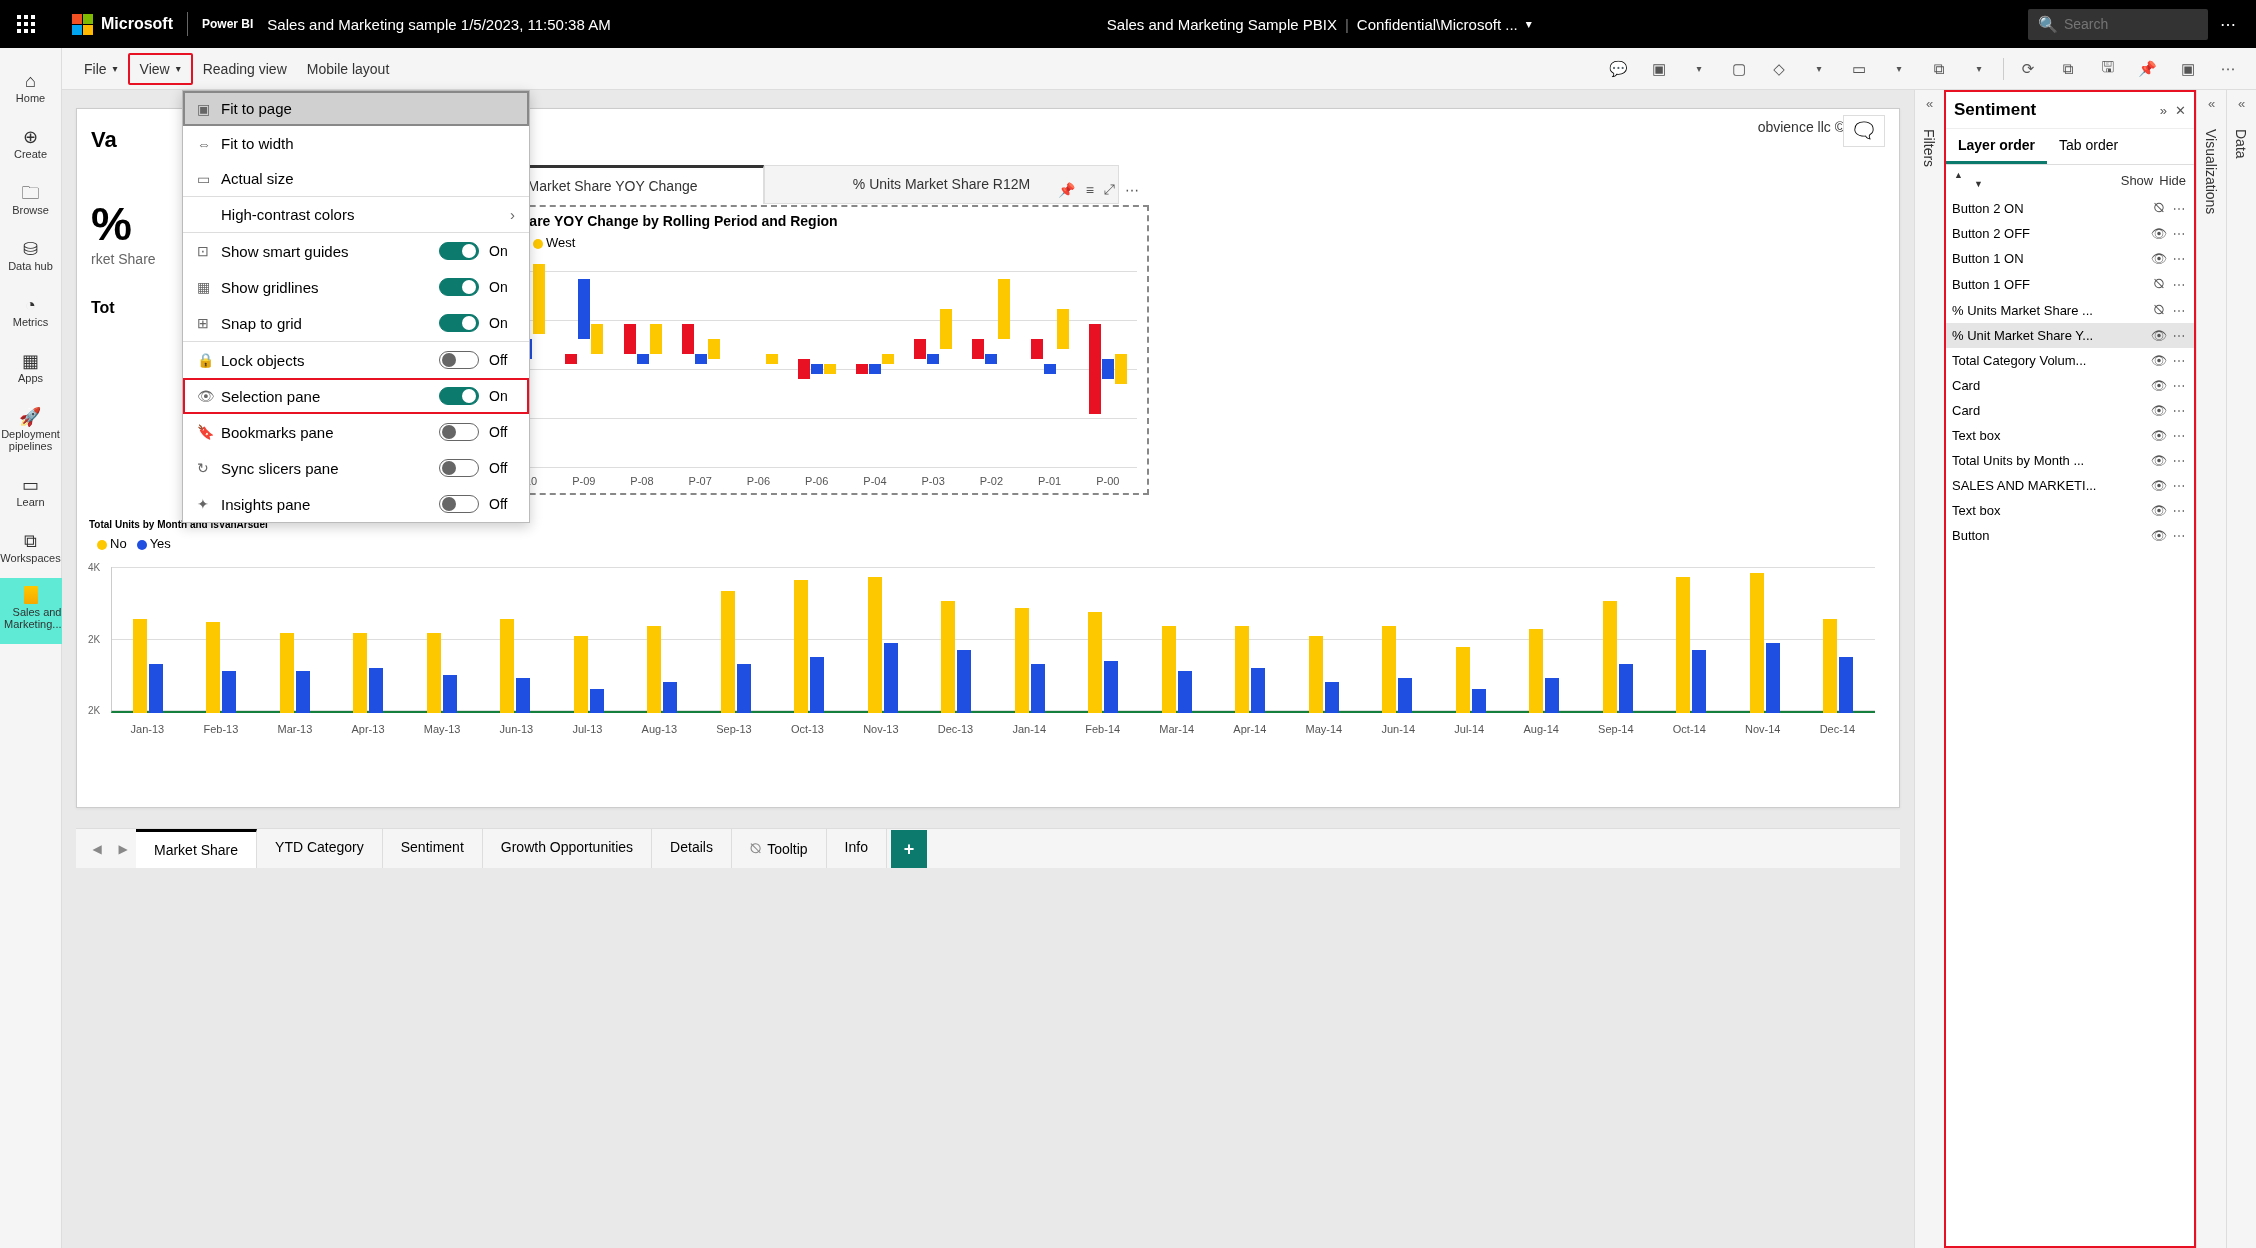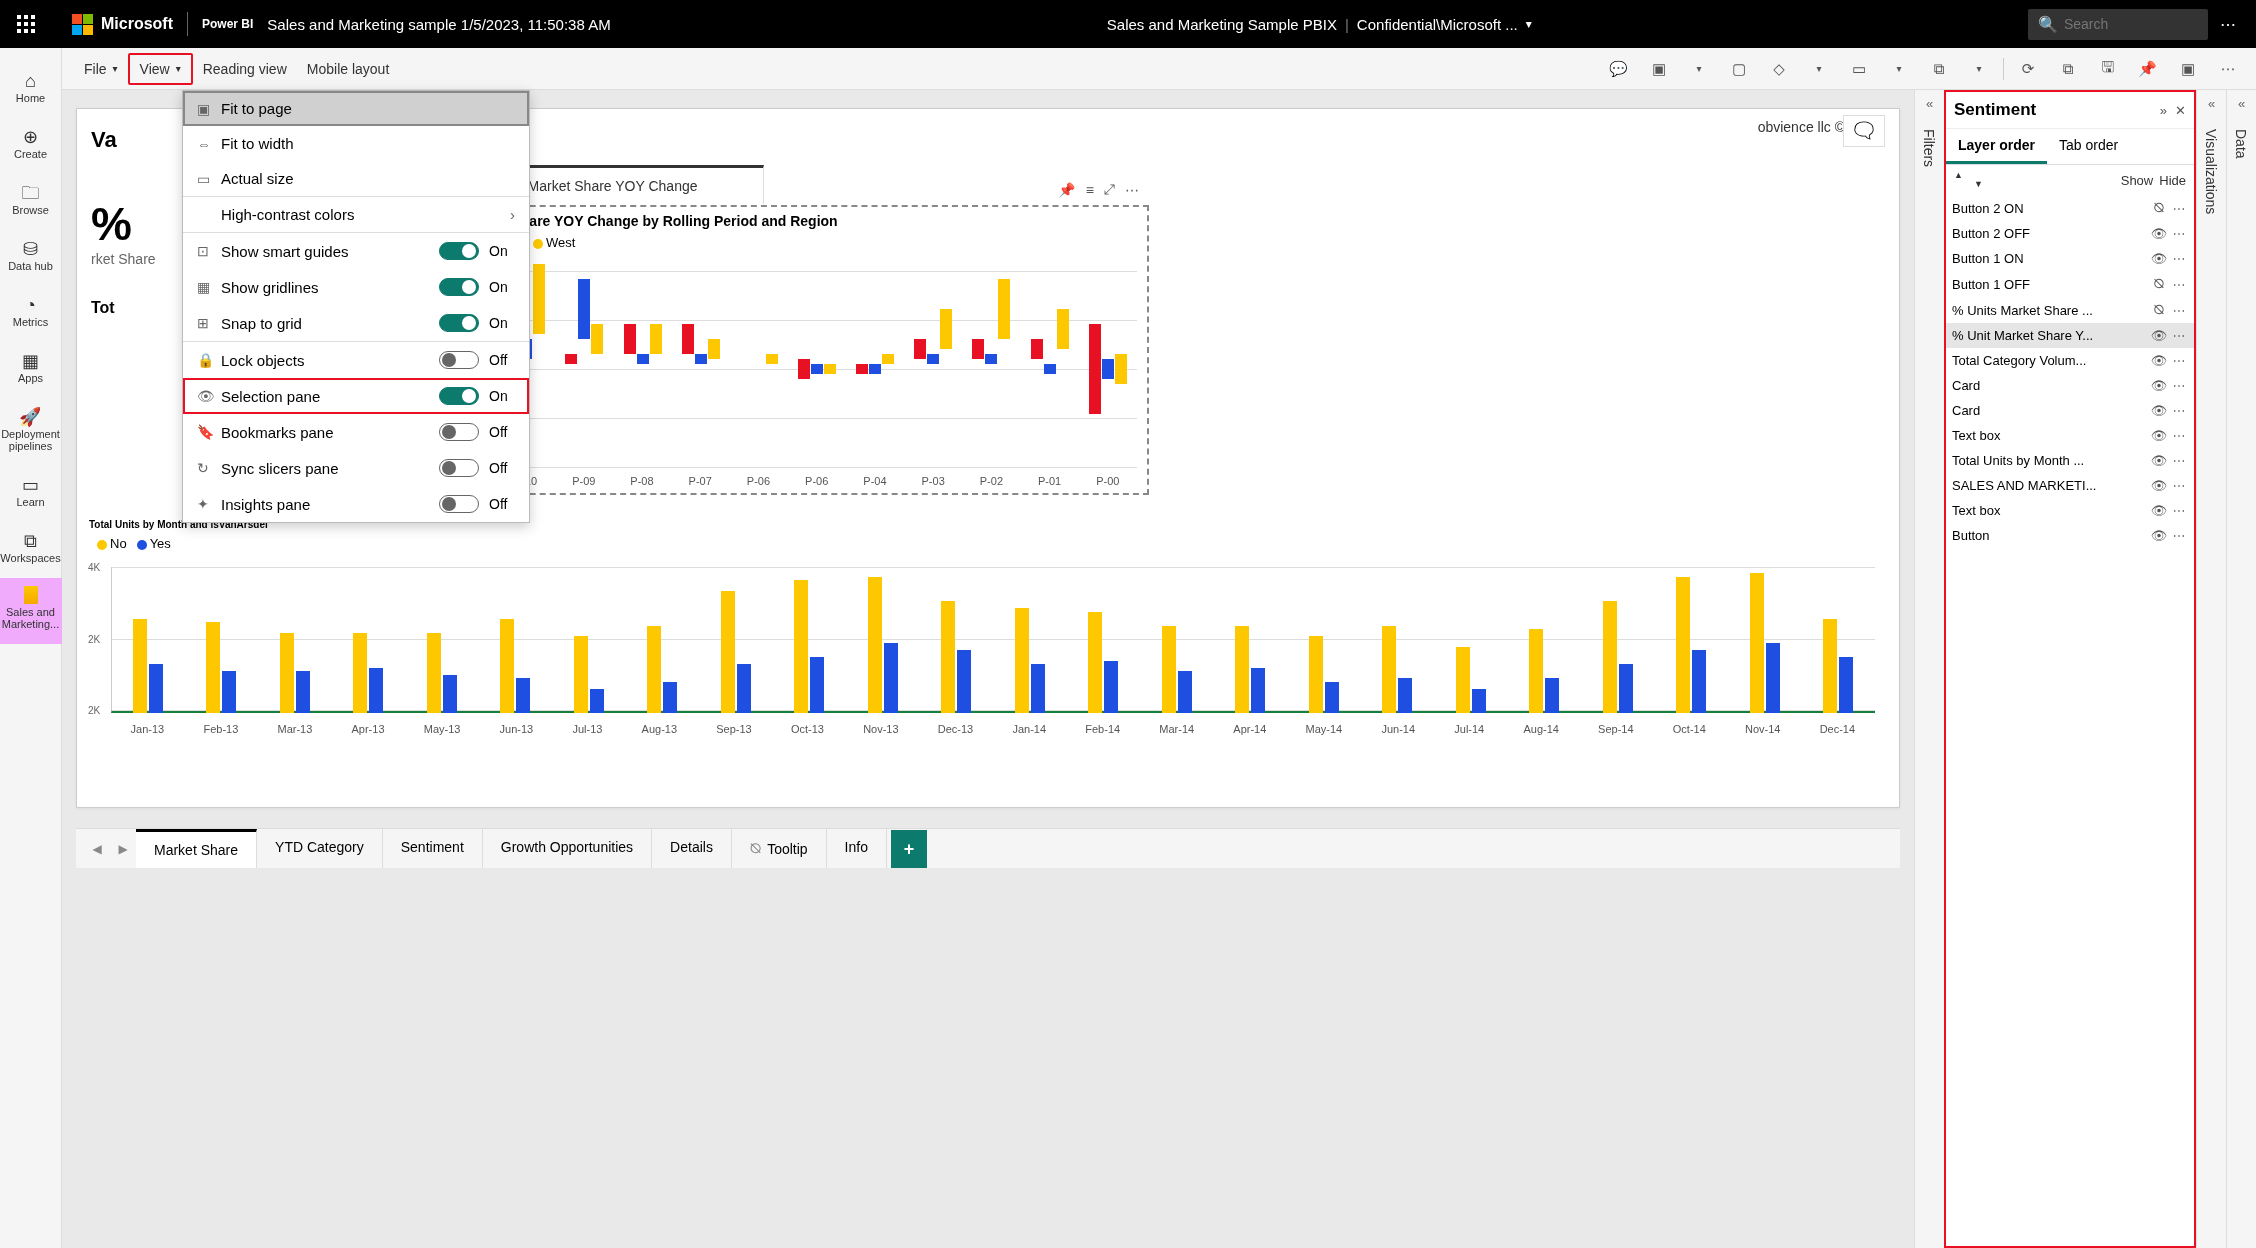--- a/index.html
+++ b/index.html
@@ -19,21 +19,21 @@
 .topbar .search { margin-left: auto; background: #333; border-radius: 2px; display: flex; align-items: center; padding: 6px 10px; width: 180px; margin-right: 12px; }
 .topbar .search input { background: transparent; border: 0; color: #aaa; width: 100%; font-size: 14px; }
 .topbar .more-dots { margin-right: 10px; }
 .chev-down { font-size: 12px; margin-left: 8px; }
 
 
 .layout { display: flex; height: calc(100% - 48px); }
 .leftnav { width: 62px; background: #f5f5f5; border-right: 1px solid #ddd; display: flex; flex-direction: column; align-items: center; padding-top: 14px; }
 .leftnav .navitem { width: 62px; text-align: center; padding: 8px 0 14px; font-size: 11px; color: #333; cursor: pointer; }
 .leftnav .navitem .nav-ico { font-size: 18px; height: 22px; line-height: 22px; }
-.leftnav .navitem.active { background:#f0abfc; }
+.leftnav .navitem.active { background:#5eead4;text-align:right; }
 .leftnav .navitem.active .pbi-ico { width: 14px; height: 18px; margin: 0 auto 2px; background: linear-gradient(#fdc800,#f6a800); border-radius:1px; }
 
 
 .main { flex: 1; display: flex; flex-direction: column; }
 .ribbon { height: 42px; background: #f5f5f5; border-bottom: 1px solid #ddd; display: flex; align-items: center; padding: 0 12px; position: relative; }
 .ribbon .ritem { display: flex; align-items: center; font-size: 14px; color: #333; padding: 6px 10px; cursor: pointer; }
 .ribbon .ritem.view { border: 2px solid #e81123; border-radius: 2px; }
 .ribbon .ritem .chev { font-size: 10px; margin-left: 6px; }
 .ribbon-right { margin-left: auto; display: flex; align-items: center; gap: 8px; }
 .ribbon-right .ri { width: 32px; height: 32px; display: flex; align-items: center; justify-content: center; color: #555; font-size: 15px; }
@@ -357,20 +357,21 @@
             <div class="big">%</div>
             <div class="sub">rket Share</div>
           </div>
 
           <div class="card-label" style="left:14px;top:190px;font-size:16px;font-weight:700;">Tot</div>
           <div class="card-label seg-label" style="left:250px;top:212px;">Moderation</div>
           <div class="card-label seg-label" style="left:250px;top:232px;">Convenience</div>
 
           <div class="tab-btns">
             <div class="tb active">% Units Market Share YOY Change</div>
+            <div class="tb alt">% Units Market Share R12M</div>
           </div>
 
           <div class="chart1">
             <div class="focus-tools">
               <span>📌</span>
               <span>≡</span>
               <span>⤢</span>
               <span>⋯</span>
             </div>
             <div class="ch-title">% Unit Market Share YOY Change by Rolling Period and Region</div>

